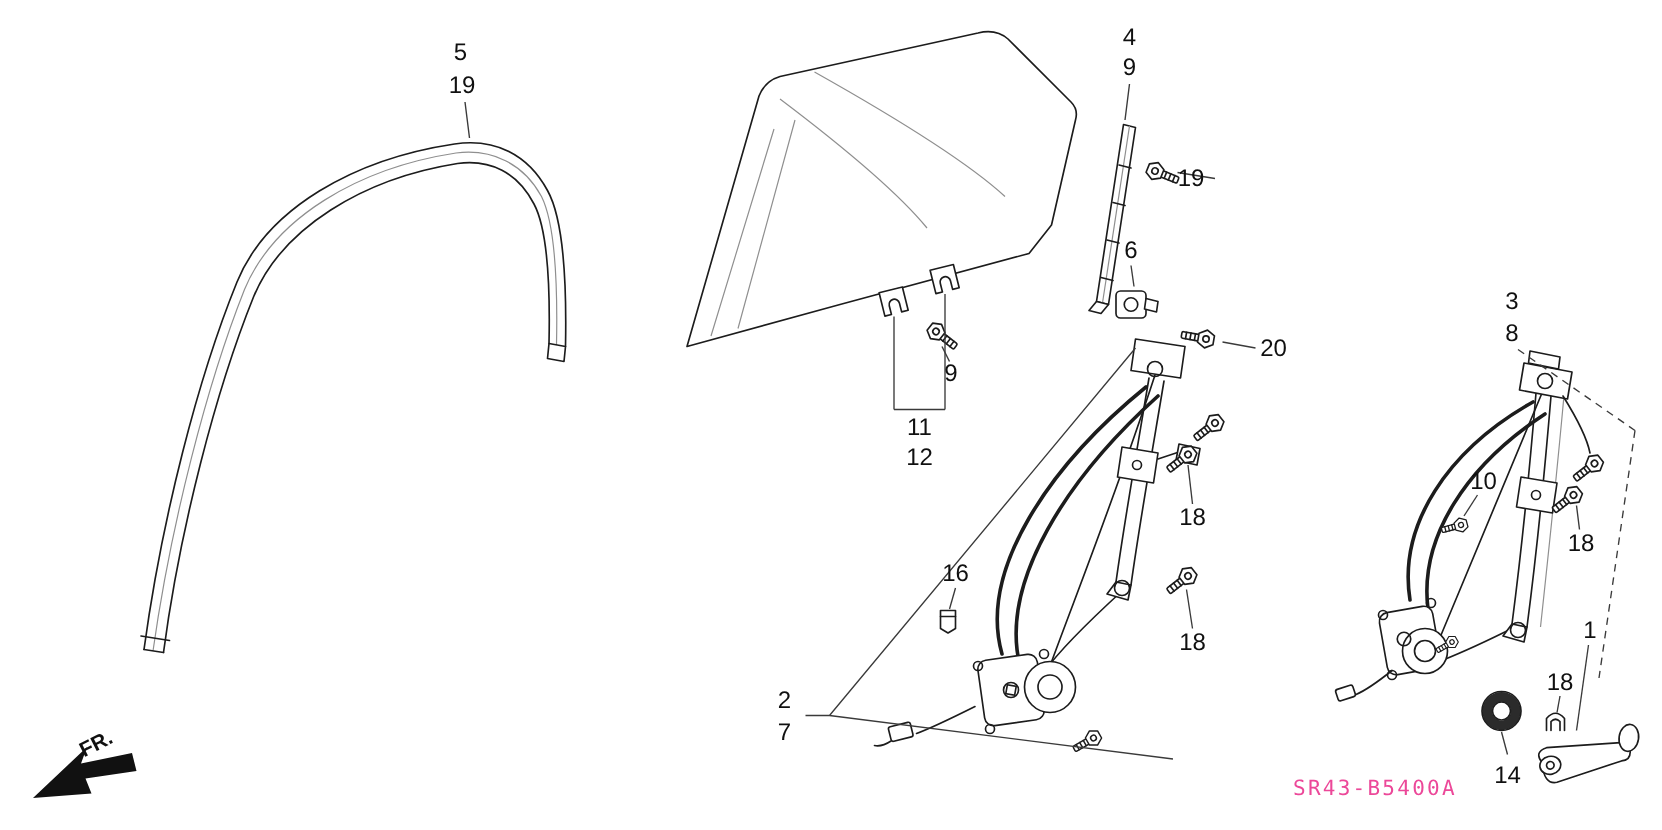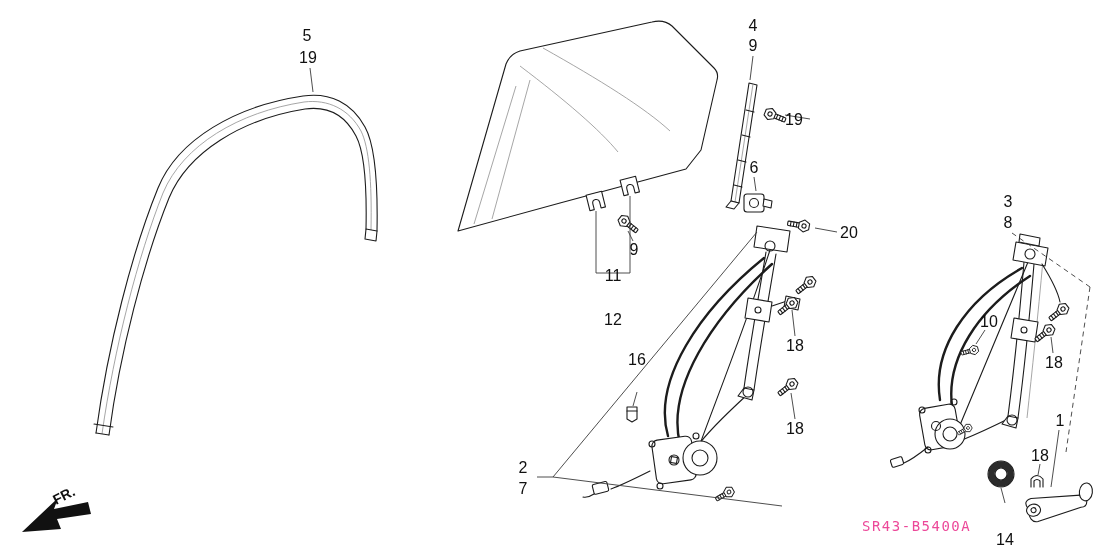--- a/index.html
+++ b/index.html
@@ -197,30 +197,30 @@
 </svg>
 
 <div class="callout" style="left:307px;top:36px">5</div>
 <div class="callout" style="left:308px;top:58px">19</div>
 <div class="callout" style="left:753px;top:26px">4</div>
 <div class="callout" style="left:753px;top:46px">9</div>
 <div class="callout" style="left:794px;top:120px">19</div>
 <div class="callout" style="left:754px;top:168px">6</div>
 <div class="callout" style="left:849px;top:233px">20</div>
 <div class="callout" style="left:634px;top:250px">9</div>
-<div class="callout" style="left:613px;top:276px">11</div>
-<div class="callout" style="left:613px;top:320px">12</div>
+<div class="callout" style="left:613px;top:286px">11</div>
+<div class="callout" style="left:613px;top:306px">12</div>
 <div class="callout" style="left:1008px;top:202px">3</div>
 <div class="callout" style="left:1008px;top:223px">8</div>
 <div class="callout" style="left:989px;top:322px">10</div>
 <div class="callout" style="left:1054px;top:363px">18</div>
 <div class="callout" style="left:795px;top:346px">18</div>
 <div class="callout" style="left:795px;top:429px">18</div>
-<div class="callout" style="left:637px;top:360px">16</div>
+<div class="callout" style="left:637px;top:383px">16</div>
 <div class="callout" style="left:523px;top:468px">2</div>
 <div class="callout" style="left:523px;top:489px">7</div>
 <div class="callout" style="left:1060px;top:421px">1</div>
 <div class="callout" style="left:1040px;top:456px">18</div>
-<div class="callout" style="left:1005px;top:540px">14</div>
+<div class="callout" style="left:1005px;top:518px">14</div>
 
 <div class="part-code">SR43-B5400A</div>
 
 </div>
 
 </body></html>

